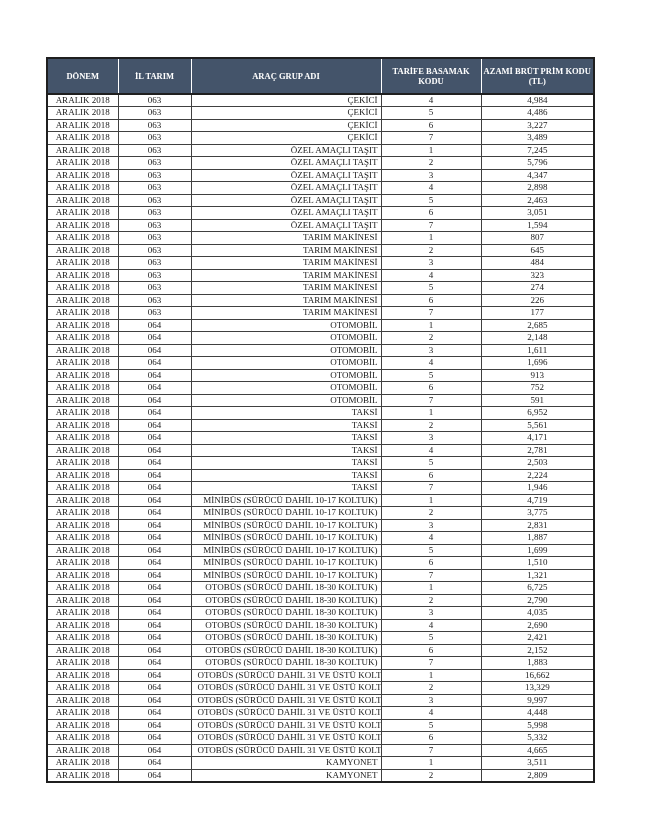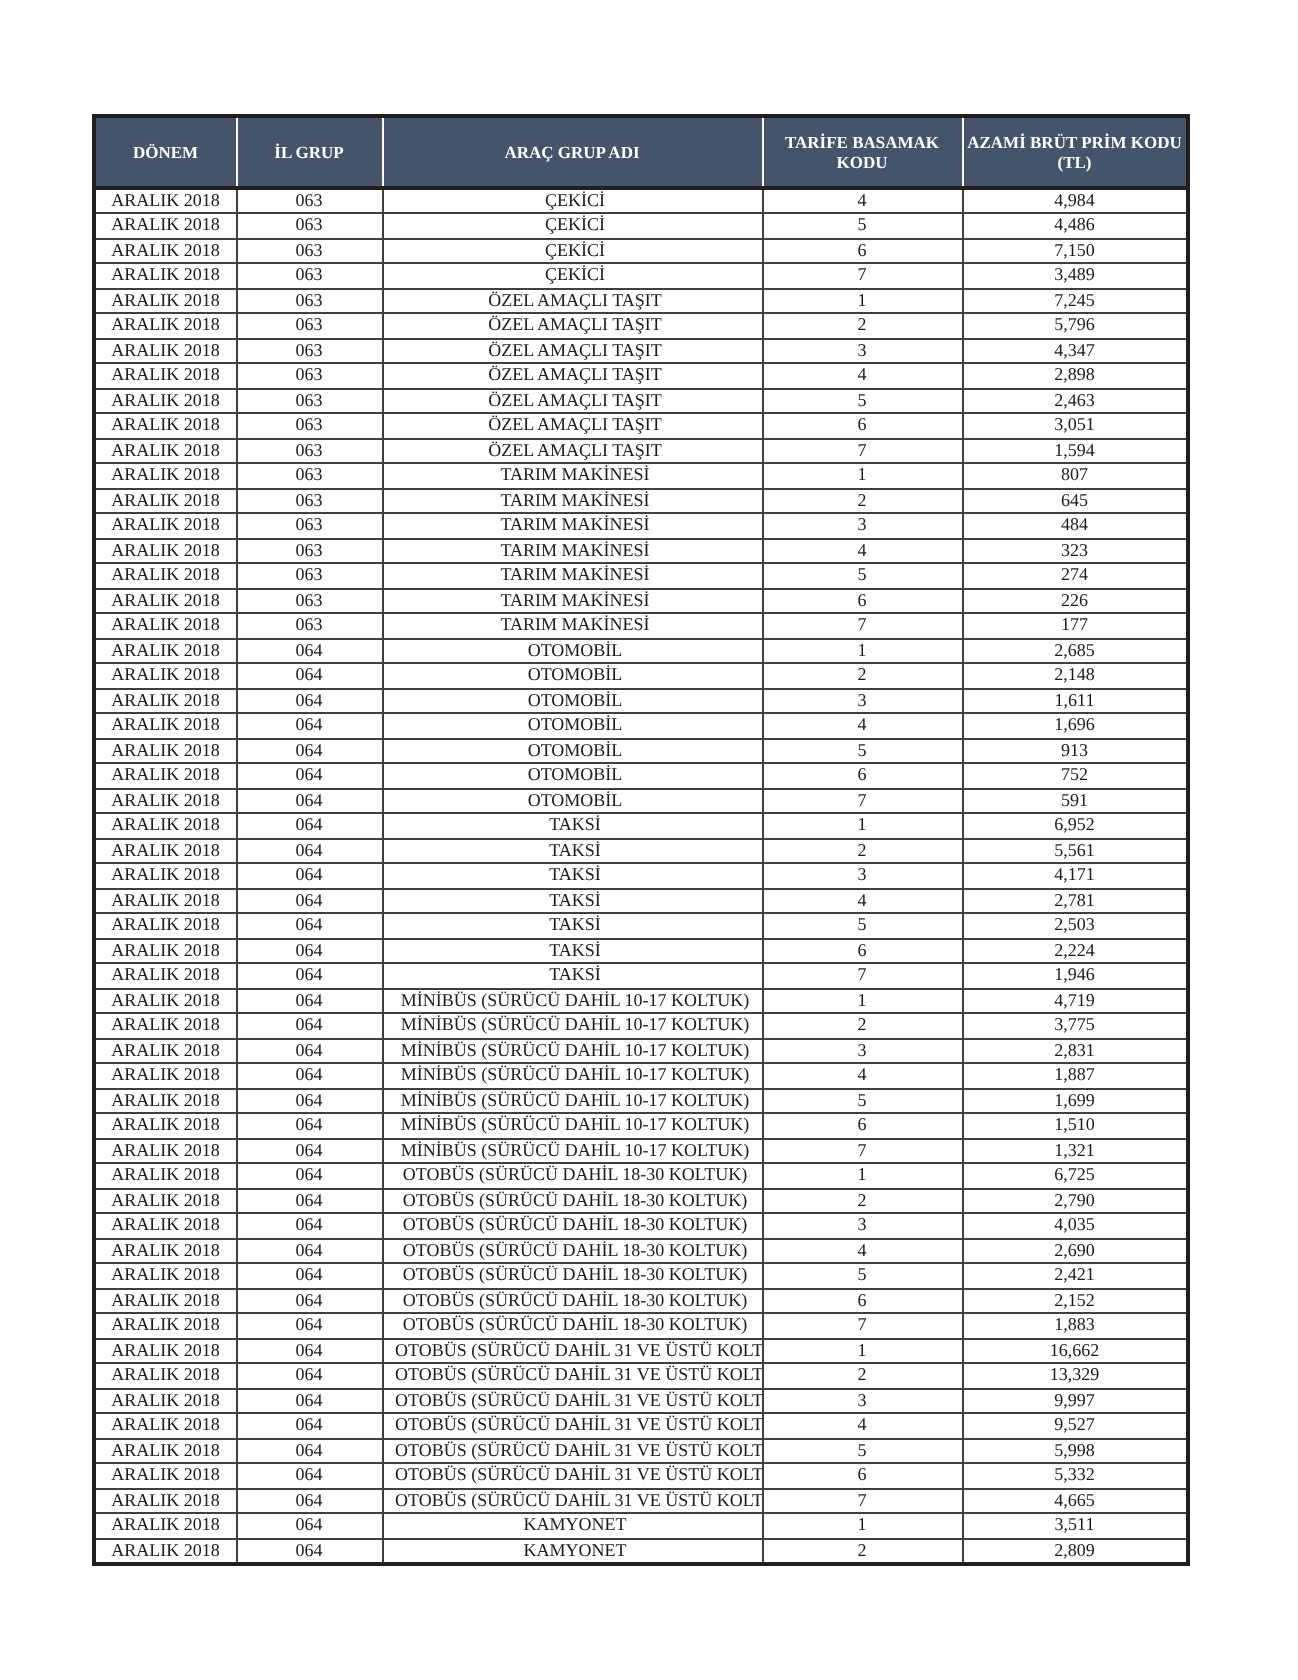--- a/index.html
+++ b/index.html
@@ -43,40 +43,40 @@
     line-height: 11px;
     color: var(--cell-text, #1a1a1a);
     text-align: center;
     vertical-align: middle;
     padding: 0 3px;
     border: 1px solid var(--border-light, #404040);
     overflow: hidden;
     white-space: nowrap;
   }
   tbody td.c2 {
-    text-align: center;
+    text-align: right;
     padding-left: 6px;
   }
 </style>
 </head>
 <body>
 
 <div class="page">
   <table class="premium">
     <colgroup>
       <col style="width:71px">
       <col style="width:73px">
       <col style="width:190px">
       <col style="width:100px">
       <col style="width:113px">
     </colgroup>
     <thead>
       <tr>
         <th>DÖNEM</th>
-        <th>İL GRUP</th>
+        <th>İL TARIM</th>
         <th>ARAÇ GRUP ADI</th>
         <th>TARİFE BASAMAK KODU</th>
         <th>AZAMİ BRÜT PRİM KODU (TL)</th>
       </tr>
     </thead>
     <tbody>
         <tr>
           <td class="c0">ARALIK 2018</td>
           <td class="c1">063</td>
           <td class="c2">ÇEKİCİ</td>
@@ -88,21 +88,21 @@
           <td class="c1">063</td>
           <td class="c2">ÇEKİCİ</td>
           <td class="c3">5</td>
           <td class="c4">4,486</td>
         </tr>
         <tr>
           <td class="c0">ARALIK 2018</td>
           <td class="c1">063</td>
           <td class="c2">ÇEKİCİ</td>
           <td class="c3">6</td>
-          <td class="c4">7,150</td>
+          <td class="c4">3,227</td>
         </tr>
         <tr>
           <td class="c0">ARALIK 2018</td>
           <td class="c1">063</td>
           <td class="c2">ÇEKİCİ</td>
           <td class="c3">7</td>
           <td class="c4">3,489</td>
         </tr>
         <tr>
           <td class="c0">ARALIK 2018</td>
@@ -417,21 +417,21 @@
           <td class="c1">064</td>
           <td class="c2">OTOBÜS (SÜRÜCÜ DAHİL 31 VE ÜSTÜ KOLTUK)</td>
           <td class="c3">3</td>
           <td class="c4">9,997</td>
         </tr>
         <tr>
           <td class="c0">ARALIK 2018</td>
           <td class="c1">064</td>
           <td class="c2">OTOBÜS (SÜRÜCÜ DAHİL 31 VE ÜSTÜ KOLTUK)</td>
           <td class="c3">4</td>
-          <td class="c4">9,527</td>
+          <td class="c4">4,448</td>
         </tr>
         <tr>
           <td class="c0">ARALIK 2018</td>
           <td class="c1">064</td>
           <td class="c2">OTOBÜS (SÜRÜCÜ DAHİL 31 VE ÜSTÜ KOLTUK)</td>
           <td class="c3">5</td>
           <td class="c4">5,998</td>
         </tr>
         <tr>
           <td class="c0">ARALIK 2018</td>

